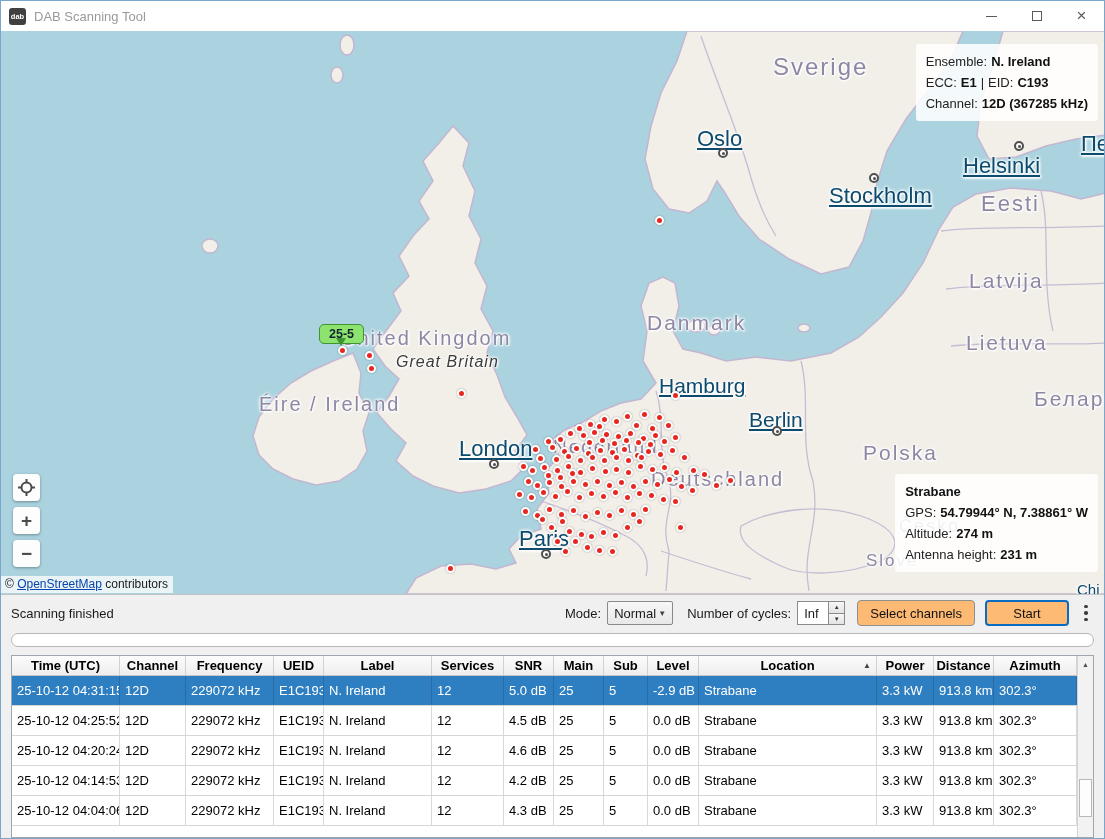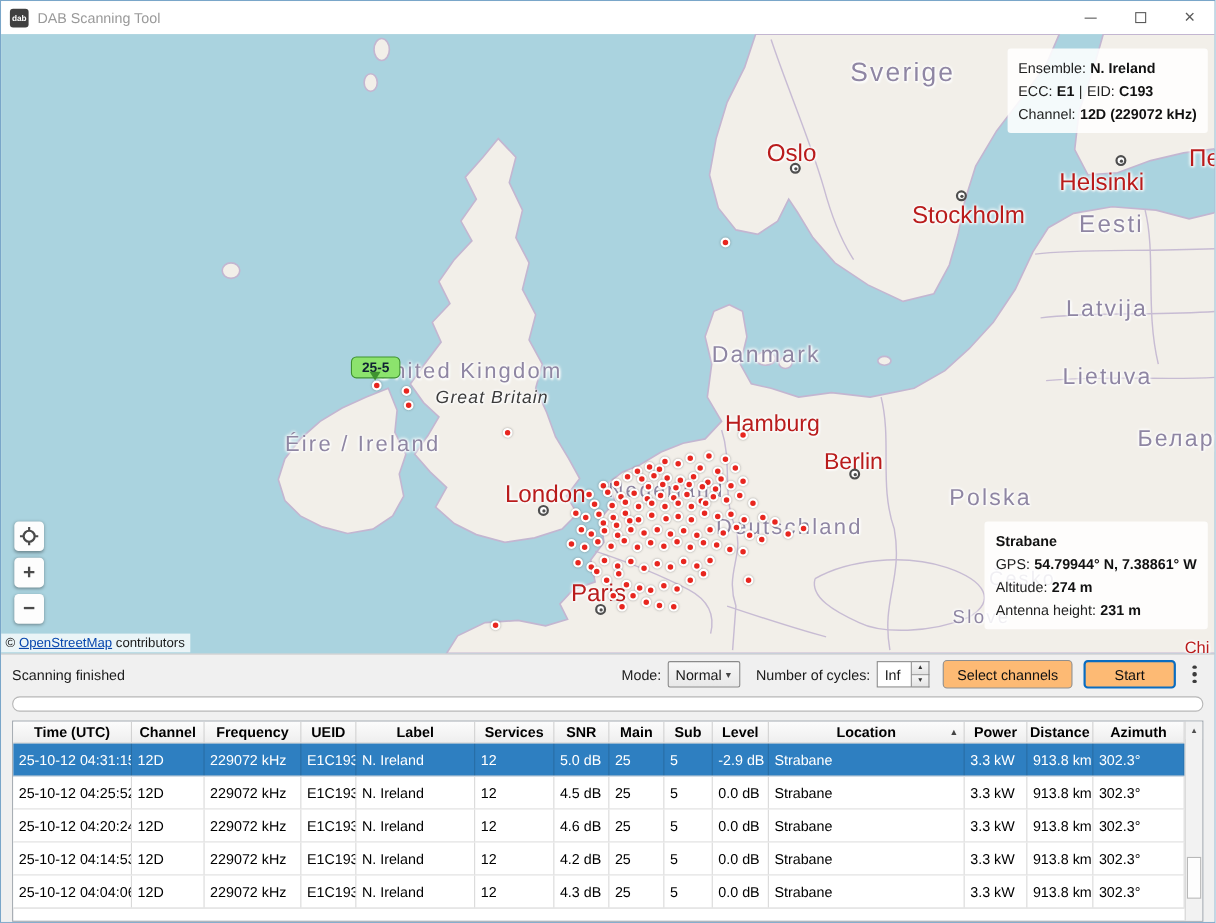--- a/index.html
+++ b/index.html
@@ -22,21 +22,21 @@
   .winbtn .maxbox { width:10px; height:10px; border:1px solid #5a5a5a; display:block; }
   .winbtn.close { font-size:17px; }
 
   
   .map { position:relative; height:563px; background:#aad3df; overflow:hidden;
     flex:0 0 auto; }
   .map svg.land { position:absolute; left:0; top:0; z-index:0; }
   .mlabel { position:absolute; white-space:nowrap; z-index:2;
     text-shadow:0 0 3px #fff,0 0 3px #fff,0 0 4px #fff,1px 1px 2px #fff; }
   .mlabel.country { color:#8f86a3; letter-spacing:2px; }
-  .mlabel.city { color:#b91c1c; }
+  .mlabel.city { color:#0c4a6e;text-decoration:underline; }
   .mlabel.region { color:#3c3c3c; font-style:italic; letter-spacing:1px; }
   .cmarker { position:absolute; width:10px; height:10px; border-radius:50%;
     border:2px solid #4e4e4e; background:#fff; z-index:2; }
   .cmarker::after { content:""; position:absolute; left:1.5px; top:1.5px;
     width:3px; height:3px; border-radius:50%; background:#4e4e4e; }
   .dot { position:absolute; width:9px; height:9px; border:2px solid #fff;
     border-radius:50%; z-index:3; box-shadow:0 0 2px rgba(0,0,0,.35); }
 
   .tooltip { position:absolute; z-index:5; background:#8ce36d;
     border:1.5px solid #3f9330; border-radius:5px; padding:2px 9px;
@@ -338,21 +338,21 @@
         <span class="dot" style="background: rgb(232, 38, 31); left: 594px; top: 515px;"></span>
         <span class="dot" style="background: rgb(232, 38, 31); left: 607px; top: 516px;"></span>
         <span class="dot" style="background: rgb(232, 38, 31); left: 560px; top: 516px;"></span>
       </div>
 
     <div class="tooltip" style="left: 318px; top: 293px;">25-5</div>
 
     <div class="infobox" style="right:6px; top:13px;">
       <div><span class="lbl">Ensemble:</span><b>N. Ireland</b></div>
       <div><span class="lbl">ECC:</span><b>E1</b><span class="sep">|</span><span class="lbl">EID:</span><b>C193</b></div>
-      <div><span class="lbl">Channel:</span><b>12D (229072 kHz)</b></div>
+      <div><span class="lbl">Channel:</span><b>12D (367285 kHz)</b></div>
     </div>
 
     <div class="infobox" style="right:6px; top:443px;">
       <div><b>Strabane</b></div>
       <div><span class="lbl">GPS:</span><b>54.79944° N, 7.38861° W</b></div>
       <div><span class="lbl">Altitude:</span><b>274 m</b></div>
       <div><span class="lbl">Antenna height:</span><b>231 m</b></div>
     </div>
 
     <div class="mapctrl" style="top:443px;">

